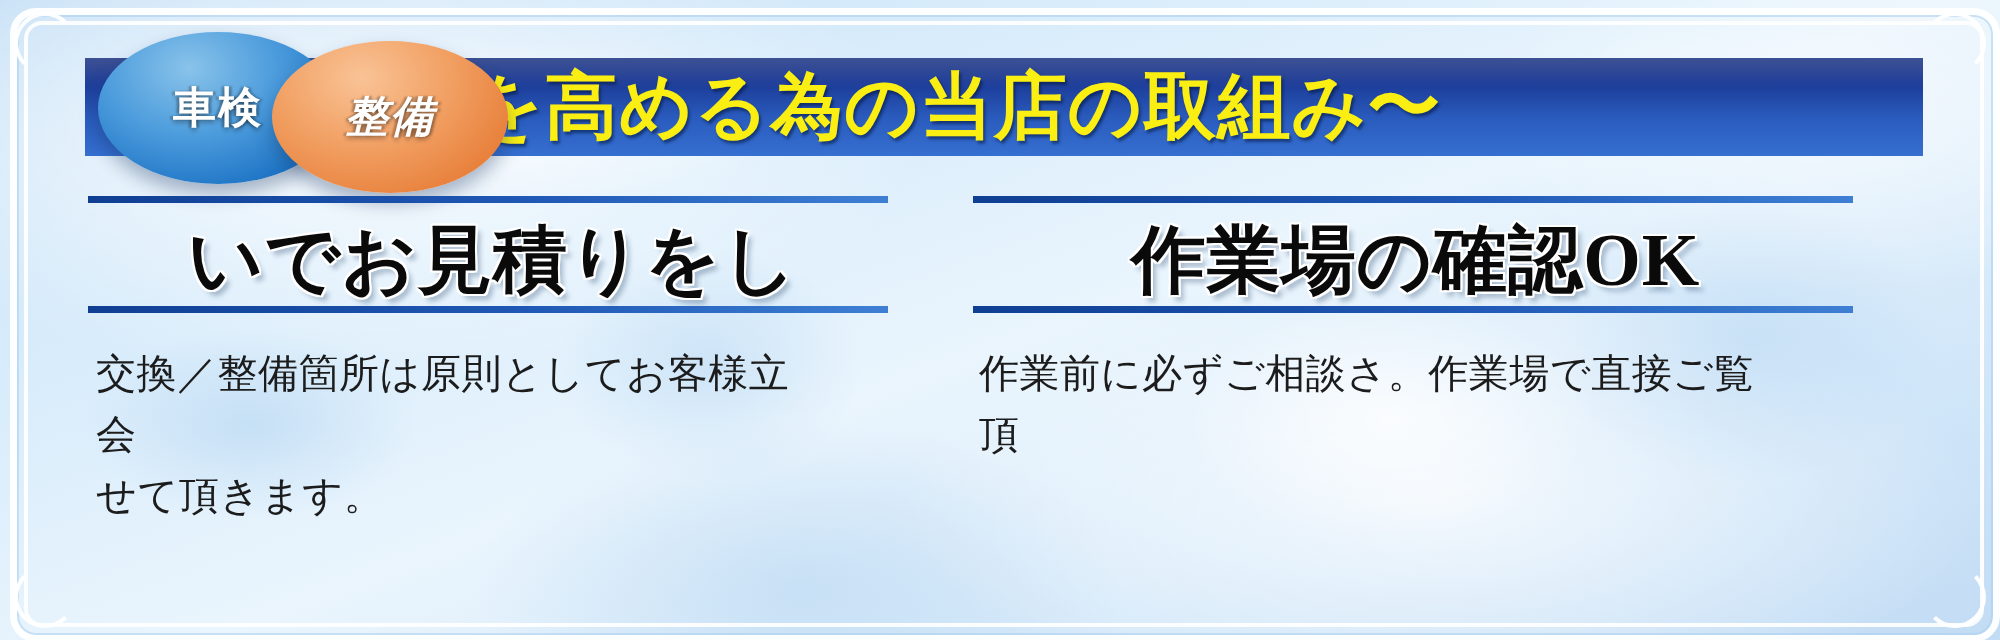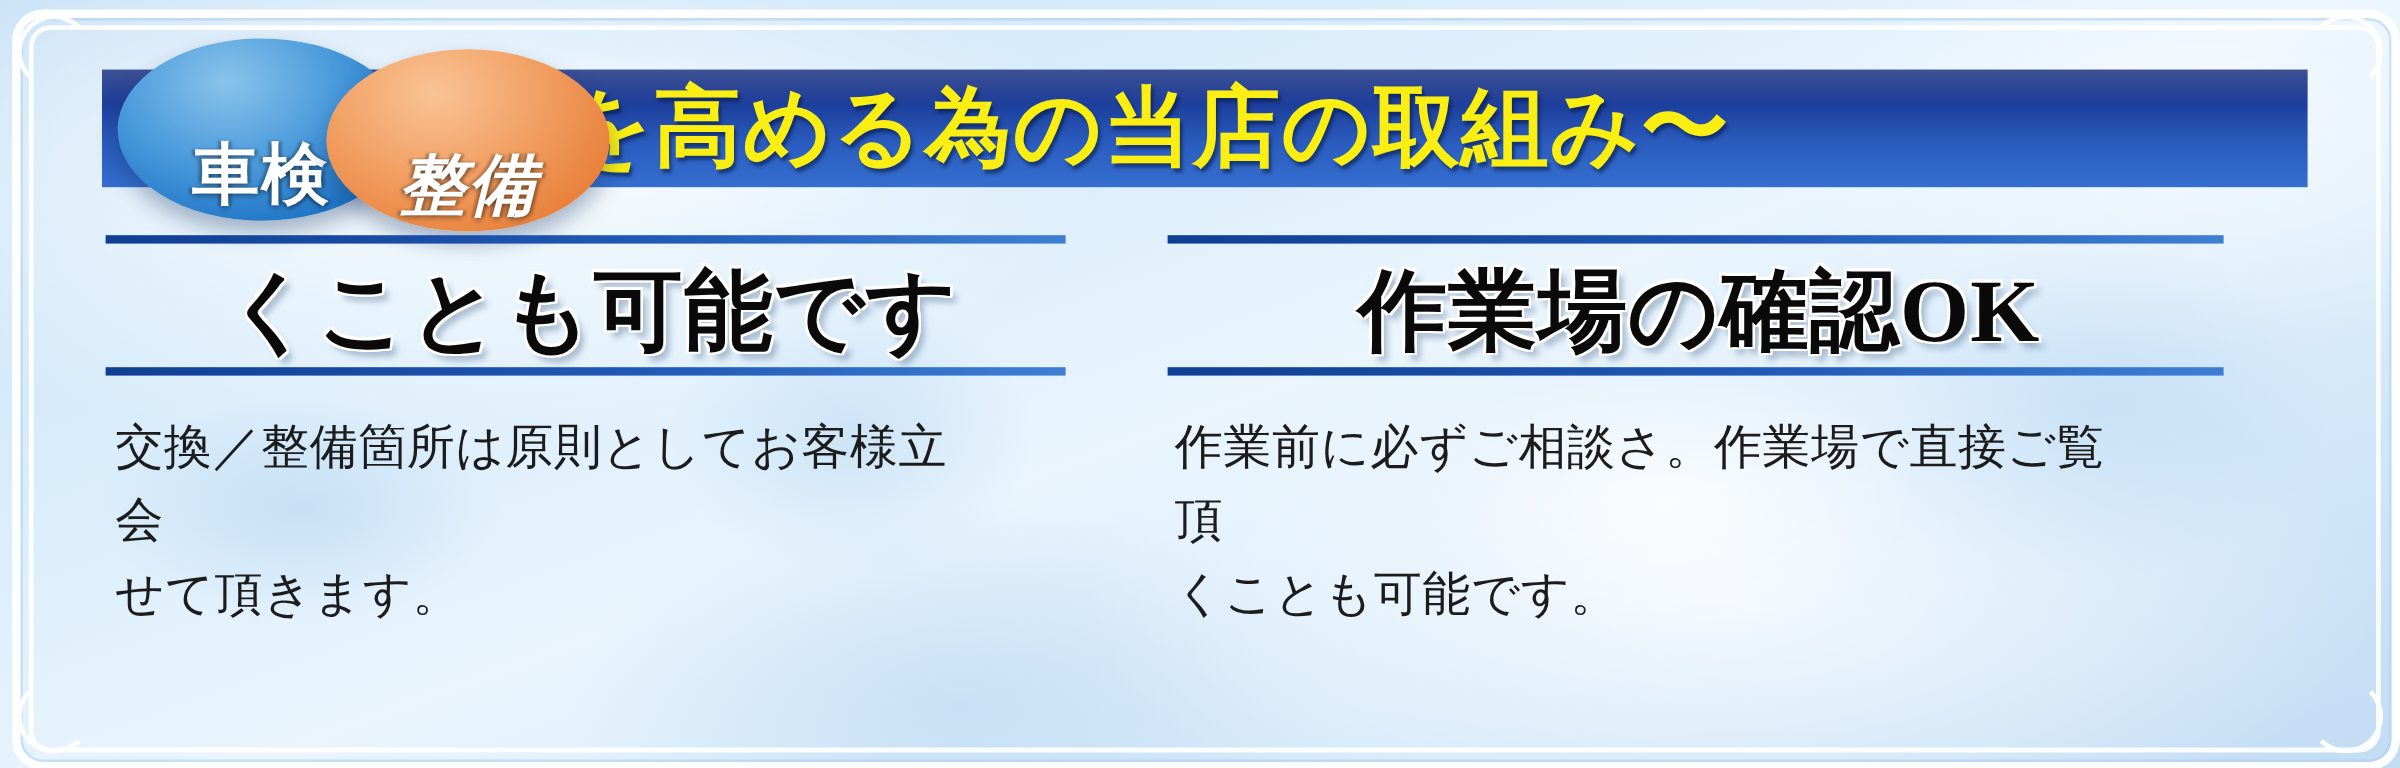--- a/index.html
+++ b/index.html
@@ -65,23 +65,23 @@
     font-size:73px;
     letter-spacing:1px;
     color:#faee12;
     white-space:nowrap;
     text-shadow:2px 3px 3px rgba(0,20,60,0.55);
   }
 
   
   .badge{
     position:absolute;border-radius:50%;
-    display:flex;align-items:flex-end;justify-content:center;
+    display:flex;align-items:center;justify-content:center;
     font-family:"Liberation Sans",sans-serif;
-    font-weight:700;font-size:56px;letter-spacing:2px;
+    font-weight:700;font-size:43px;letter-spacing:2px;
     color:#ffffff;
     text-shadow:
       -3px 0 2px rgba(0,0,0,0.22), 3px 0 2px rgba(0,0,0,0.22),
       0 3px 4px rgba(0,0,0,0.30);
     box-shadow:0 10px 18px rgba(20,50,95,0.35);
   }
   .badge-kensha{
     left:98px;top:32px;width:240px;height:152px;
     background:radial-gradient(ellipse at 38% 24%,#89c3ea 0%,#4b9bdc 42%,#1d73c4 78%,#0f62b4 100%);
   }
@@ -159,31 +159,30 @@
   <div class="badge badge-kensha">
     <span>車検</span>
   </div>
 
   <div class="badge badge-seibi">
     <span>整備</span>
   </div>
 
   <div class="col col-left">
     <div class="rule rule-top rule-gap-top"></div>
-    <div class="col-heading">くことも可能です</div>
+    <div class="col-heading">いでお見積りをし</div>
     <div class="rule rule-bot"></div>
     <div class="col-body">
       <p>交換／整備箇所は原則としてお客様立会</p>
       <p>せて頂きます。</p>
     </div>
   </div>
 
   <div class="col col-right">
     <div class="rule rule-top rule-gap-top"></div>
     <div class="col-heading">作業場の確認OK</div>
     <div class="rule rule-bot"></div>
     <div class="col-body">
       <p>作業前に必ずご相談さ。作業場で直接ご覧頂</p>
-      <p>くことも可能です。</p>
     </div>
   </div>
 
 </div>
 
 </body></html>

